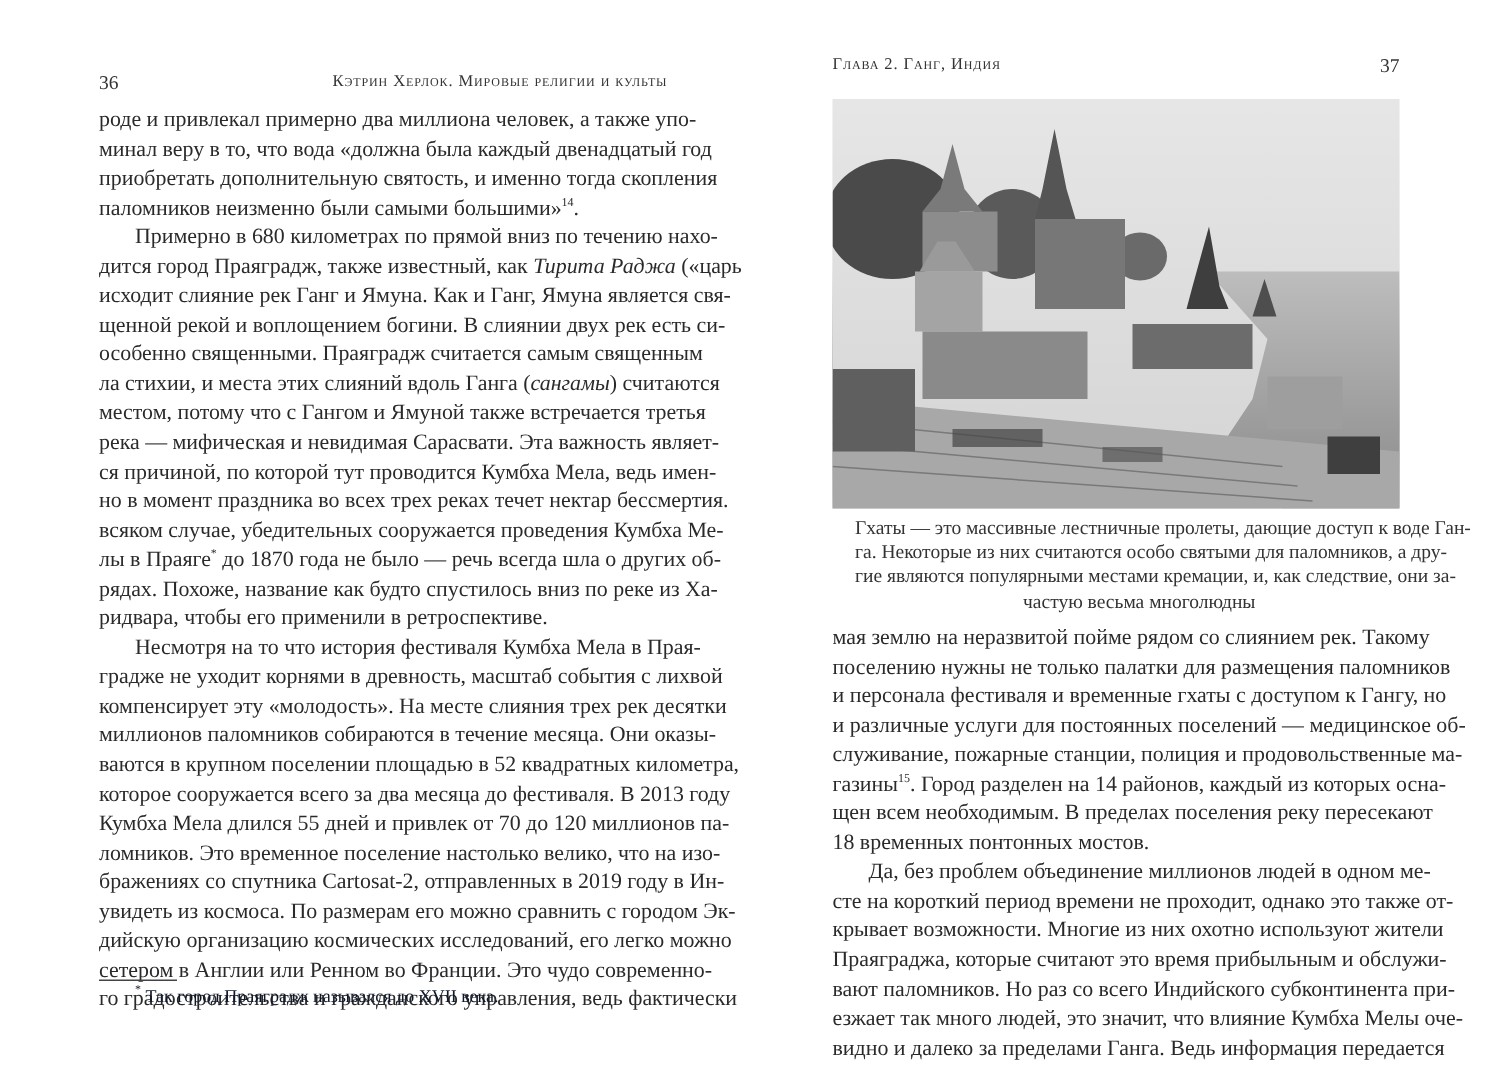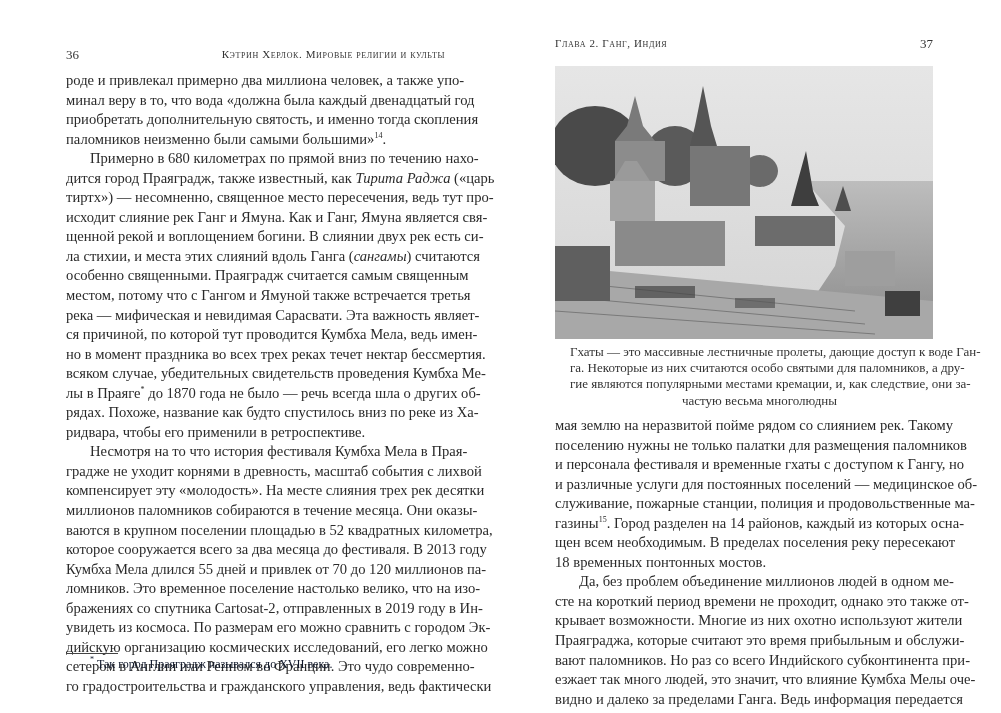--- a/index.html
+++ b/index.html
@@ -64,30 +64,29 @@
     <span class="sc">Кэтрин Херлок. Мировые религии и культы</span>
   </div>
 
   <div class="text-block" style="left:66px; top:60px; width:379px;">
     <span class="line">роде и привлекал примерно два миллиона человек, а также упо-</span>
     <span class="line">минал веру в то, что вода «должна была каждый двенадцатый год</span>
     <span class="line">приобретать дополнительную святость, и именно тогда скопления</span>
     <span class="line last"><span>паломников неизменно были самыми большими»</span><sup>14</sup>.</span>
     <span class="line indent">Примерно в 680 километрах по прямой вниз по течению нахо-</span>
     <span class="line"><span>дится город Праяградж, также известный, как </span><em>Тирита Раджа</em><span> («царь</span></span>
-    <span class="line">тиртх») — несомненно, священное место пересечения, ведь тут про-</span>
     <span class="line">исходит слияние рек Ганг и Ямуна. Как и Ганг, Ямуна является свя-</span>
     <span class="line">щенной рекой и воплощением богини. В слиянии двух рек есть си-</span>
+    <span class="line">особенно священными. Праяградж считается самым священным</span>
     <span class="line"><span>ла стихии, и места этих слияний вдоль Ганга (</span><em>сангамы</em><span>) считаются</span></span>
-    <span class="line">особенно священными. Праяградж считается самым священным</span>
     <span class="line">местом, потому что с Гангом и Ямуной также встречается третья</span>
     <span class="line">река — мифическая и невидимая Сарасвати. Эта важность являет-</span>
     <span class="line">ся причиной, по которой тут проводится Кумбха Мела, ведь имен-</span>
     <span class="line">но в момент праздника во всех трех реках течет нектар бессмертия.</span>
-    <span class="line">всяком случае, убедительных свидетельств проведения Кумбха Ме-</span>
+    <span class="line">всяком случае, убедительных сооружается проведения Кумбха Ме-</span>
     <span class="line"><span>лы в Праяге</span><sup>*</sup><span> до 1870 года не было — речь всегда шла о других об-</span></span>
     <span class="line">рядах. Похоже, название как будто спустилось вниз по реке из Ха-</span>
     <span class="line last">ридвара, чтобы его применили в ретроспективе.</span>
     <span class="line indent">Несмотря на то что история фестиваля Кумбха Мела в Прая-</span>
     <span class="line">градже не уходит корнями в древность, масштаб события с лихвой</span>
     <span class="line">компенсирует эту «молодость». На месте слияния трех рек десятки</span>
     <span class="line">миллионов паломников собираются в течение месяца. Они оказы-</span>
     <span class="line">ваются в крупном поселении площадью в 52 квадратных километра,</span>
     <span class="line">которое сооружается всего за два месяца до фестиваля. В 2013 году</span>
     <span class="line">Кумбха Мела длился 55 дней и привлек от 70 до 120 миллионов па-</span>

